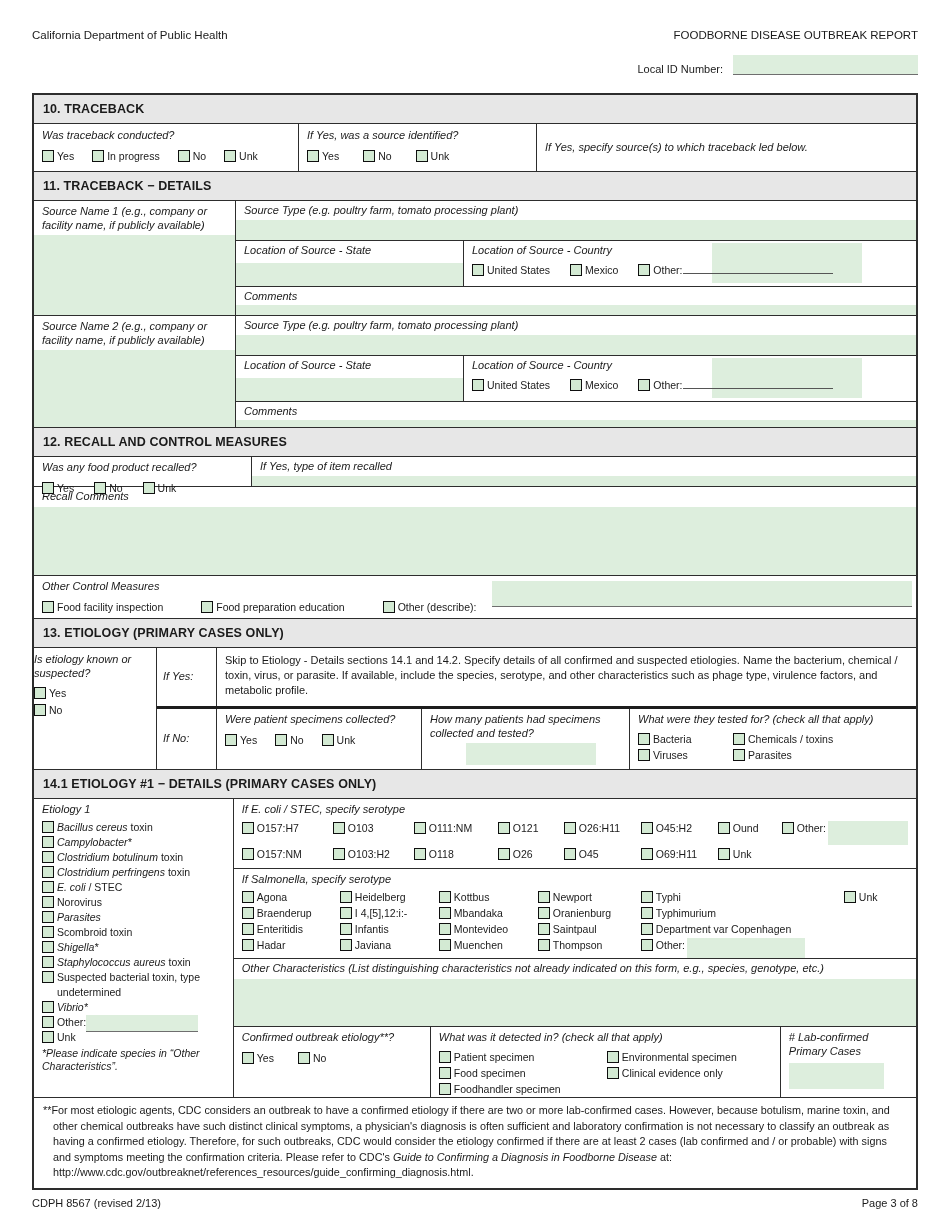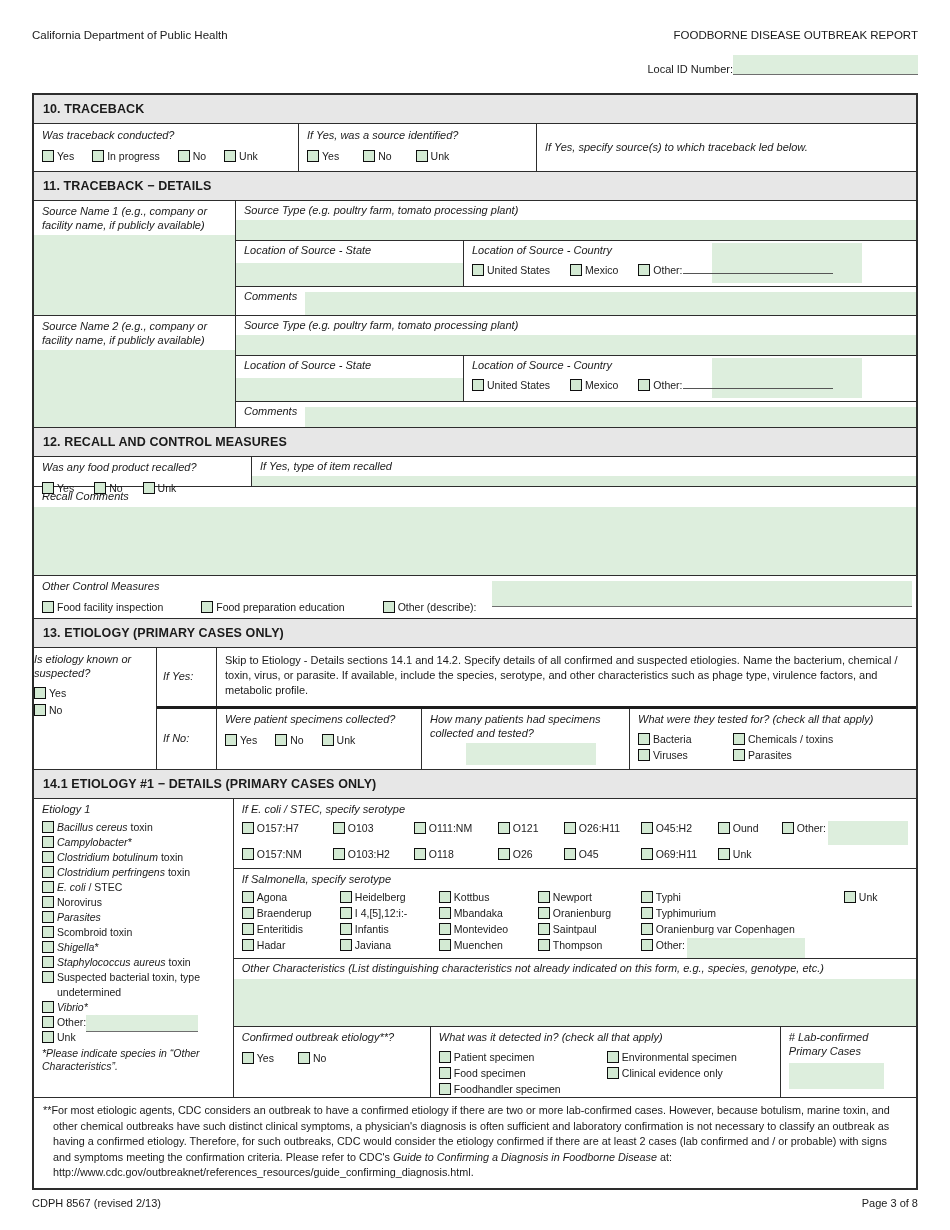--- a/index.html
+++ b/index.html
@@ -1,19 +1,19 @@
 <!DOCTYPE html>
 <html><head>
 <meta charset="utf-8">
 <style>
   html,body{margin:0;padding:0;background:#ffffff;}
   body{width:950px;height:1230px;font-family:"Liberation Sans","DejaVu Sans",sans-serif;color:#1a1a1a;}
   .page{position:relative;width:950px;height:1230px;box-sizing:border-box;padding:28px 32px 0;background:#fff;}
   .page-header{display:flex;justify-content:space-between;font-size:11.5px;line-height:15px;}
-  .local-id-row{display:flex;justify-content:flex-end;align-items:flex-end;margin-top:12px;font-size:11px;gap:0;height:20px;}
+  .local-id-row{display:flex;justify-content:flex-end;align-items:flex-end;margin-top:12px;font-size:11px;gap:10px;height:20px;}
   .fill{background:#ddeedd;display:block;}
   .fill-inline{display:inline-block;background:#ddeedd;vertical-align:bottom;}
   .underline{border-bottom:1.3px solid #6e6e6e;}
   .local-id-fill{width:185px;height:19px;}
   .uline{display:inline-block;width:150px;border-bottom:1.3px solid #555;height:10px;}
 
   .form-table{margin-top:18px;border:2px solid #2d2d2d;}
   .sec-header{background:#e7e7e7;font-weight:bold;font-size:12.5px;padding:7px 9px;border-bottom:1px solid #2d2d2d;letter-spacing:.1px;}
   .row{display:flex;border-bottom:1px solid #2d2d2d;box-sizing:border-box;}
   .cell{box-sizing:border-box;padding:5px 8px;}
@@ -42,21 +42,21 @@
   .st-cell{border-bottom:1px solid #2d2d2d;padding:3px 0 0;}
   .st-cell .q{padding:0 8px;}
   .st-cell .fill{height:20px;margin-top:2px;}
   .loc-row{display:flex;border-bottom:1px solid #2d2d2d;height:45px;}
   .state-cell{width:227px;display:flex;flex-direction:column;justify-content:space-between;padding:3px 0 0;}
   .state-cell .q{padding:0 8px;}
   .state-cell .fill{height:23px;}
   .country-cell{flex:1;position:relative;padding:3px 8px 0;}
   .country-fill{position:absolute;top:2px;right:54px;width:150px;height:40px;}
   .country-row{display:flex;gap:20px;margin-top:6px;}
-  .cmt-cell{flex:1;display:flex;flex-direction:row;padding:3px 0 0;}
+  .cmt-cell{flex:1;display:flex;flex-direction:column;padding:3px 0 0;}
   .cmt-cell .q{padding:0 8px;}
   .cmt-cell .fill{flex:1;margin-top:2px;}
 
   
   .recall-row{height:30px;}
   .recall-q{width:201px;padding:4px 8px;}
   .recall-type{flex:1;display:flex;flex-direction:column;padding:3px 0 0;}
   .recall-type .q{padding:0 8px;}
   .recall-type .fill{flex:1;margin-top:2px;}
   .recall-comments{display:flex;flex-direction:column;height:85px;padding:3px 0 0;border-bottom:1px solid #2d2d2d;}
@@ -566,21 +566,21 @@
               <div class="cbi">
                 <span class="cb"></span>
                 <span class="cbl"><span>Montevideo</span></span>
               </div>
               <div class="cbi">
                 <span class="cb"></span>
                 <span class="cbl"><span>Saintpaul</span></span>
               </div>
               <div class="cbi span2">
                 <span class="cb"></span>
-                <span class="cbl"><span>Oranienburg var Copenhagen</span></span>
+                <span class="cbl"><span>Department var Copenhagen</span></span>
               </div>
               <div class="cbi">
                 <span class="cb"></span>
                 <span class="cbl"><span>Hadar</span></span>
               </div>
               <div class="cbi">
                 <span class="cb"></span>
                 <span class="cbl"><span>Javiana</span></span>
               </div>
               <div class="cbi">

